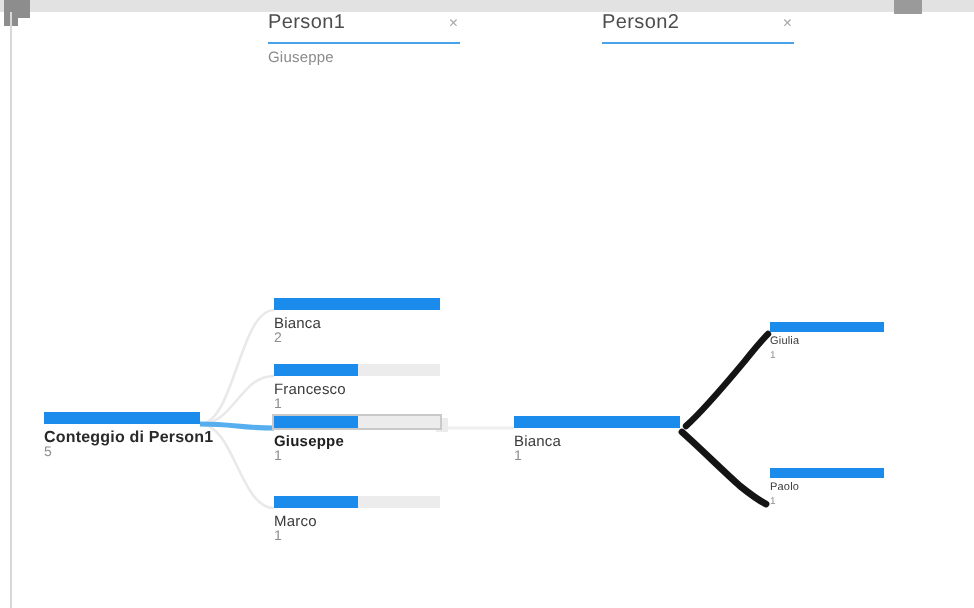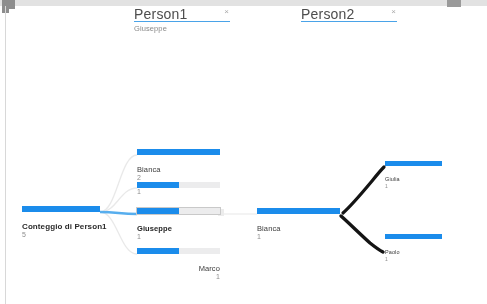--- a/index.html
+++ b/index.html
@@ -54,21 +54,21 @@
     width: 96px;
   }
   .selector-row {
     position: relative;
     height: 15px;
     border-bottom: 1.3px solid #4aa3e8;
   }
   .selector-label {
     position: absolute;
     left: 0; top: 0;
-    font-size: 14px;
+    font-size: 10px;
     color: #4d4d4d;
     letter-spacing: 0.2px;
     white-space: nowrap;
   }
   .selector-clear {
     position: absolute;
     right: 1px; top: 1px;
     font-size: 8px;
     color: #a9a9a9;
     line-height: 10px;
@@ -108,21 +108,21 @@
     left: 0; top: 0;
     height: 6px;
     background: #1b8ceb;
   }
   .node.selected .bar-track {
     outline: 1px solid #c9c9c9;
   }
   .node-label {
     font-size: 7.5px;
     color: #3a3a3a;
-    margin-top: 10px;
+    margin-top: 2px;
     letter-spacing: 0.1px;
     white-space: nowrap;
     line-height: 9px;
   }
   .node.selected .node-label {
     font-weight: bold;
     color: #1f1f1f;
   }
   .node-value {
     font-size: 7px;
@@ -202,32 +202,33 @@
         <div class="bar-fill" style="width:100%"></div>
       </div>
       <div class="node-label">Bianca</div>
       <div class="node-value">2</div>
     </div>
 
     <div class="node" style="left:137px; top:182px; width:83px;">
       <div class="bar-track">
         <div class="bar-fill" style="width:50%"></div>
       </div>
+      <div class="node-label">Francesco</div>
       <div class="node-value">1</div>
     </div>
 
     <div class="node selected" style="left:137px; top:208px; width:83px;">
       <div class="bar-track">
         <div class="bar-fill" style="width:50%"></div>
       </div>
       <div class="node-label">Giuseppe</div>
       <div class="node-value">1</div>
     </div>
 
-    <div class="node" style="left:137px; top:248px; width:83px;text-align:right;">
+    <div class="node" style="left:137px; top:248px; width:83px;">
       <div class="bar-track">
         <div class="bar-fill" style="width:50%"></div>
       </div>
       <div class="node-label">Marco</div>
       <div class="node-value">1</div>
     </div>
 
     <div class="node" style="left:257px; top:208px; width:83px;">
       <div class="bar-track">
         <div class="bar-fill" style="width:100%"></div>

